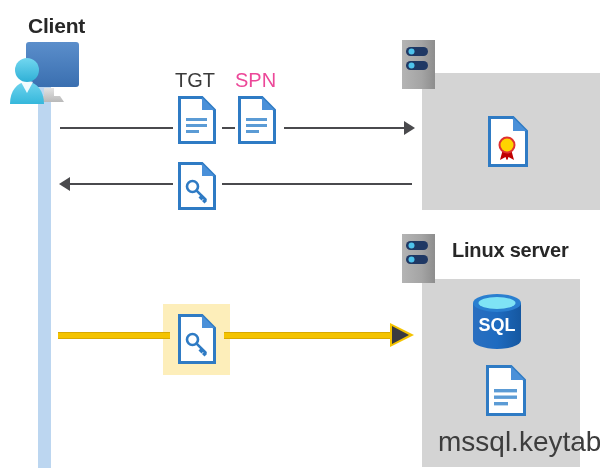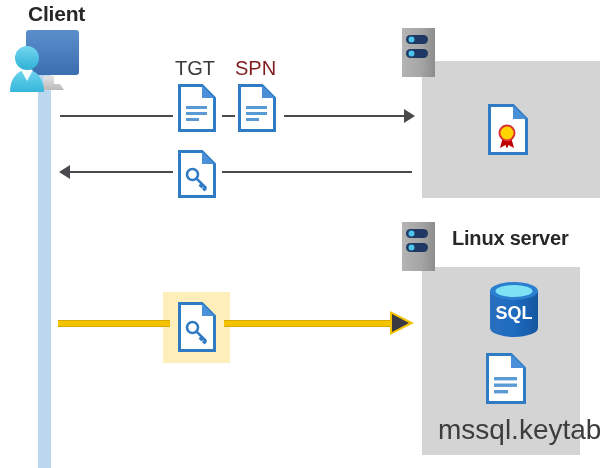--- a/index.html
+++ b/index.html
@@ -10,21 +10,21 @@
   body {
     font-family: "Liberation Sans", sans-serif;
   }
   #stage {
     position: relative;
     width: 600px;
     height: 468px;
     background: #ffffff;
     overflow: hidden;
   }
-  .abs { position: absolute; }
+  .abs { position: absolute; margin-top: 12px; }
 
   
   .title-bold {
     font-family: "Liberation Sans", sans-serif;
     font-weight: bold;
     color: #272727;
     letter-spacing: -0.2px;
   }
   .label-plain {
     font-family: "Liberation Sans", sans-serif;
@@ -58,21 +58,21 @@
   #tgt-label {
     left: 175px; top: 57px;
     font-size: 20px;
     line-height: 23px;
     color: #3b3b3b;
   }
   #spn-label {
     left: 235px; top: 57px;
     font-size: 20px;
     line-height: 23px;
-    color: #7f1d1d;
+    color: #ec4899;
   }
 
   
   .gray-panel { background: #d4d4d4; }
   #dc-panel { left: 422px; top: 61px; width: 178px; height: 137px; }
   #linux-panel { left: 422px; top: 267px; width: 158px; height: 188px; }
 
   
   #client-lifeline {
     left: 38px; top: 60px;
@@ -147,21 +147,21 @@
   
   .doc-icon { width: 38px; height: 48px; }
   #tgt-doc { left: 178px; top: 84px; }
   #spn-doc { left: 238px; top: 84px; }
   #ticket-doc-1 { left: 178px; top: 150px; }
   #ticket-doc-2 { left: 178px; top: 302px; width: 38px; height: 50px; }
   #cert-doc { left: 488px; top: 104px; width: 40px; height: 51px; }
   #keytab-doc { left: 486px; top: 353px; width: 40px; height: 51px; }
 
   
-  #sql-icon { left: 488px; top: 281px; width: 52px; height: 57px; }
+  #sql-icon { left: 471px; top: 281px; width: 52px; height: 57px; }
 </style>
 </head>
 <body>
 
 <div id="stage">
 
   <div class="abs gray-panel" id="dc-panel"></div>
   <div class="abs gray-panel" id="linux-panel"></div>
 
   <div class="abs" id="client-lifeline"></div>

